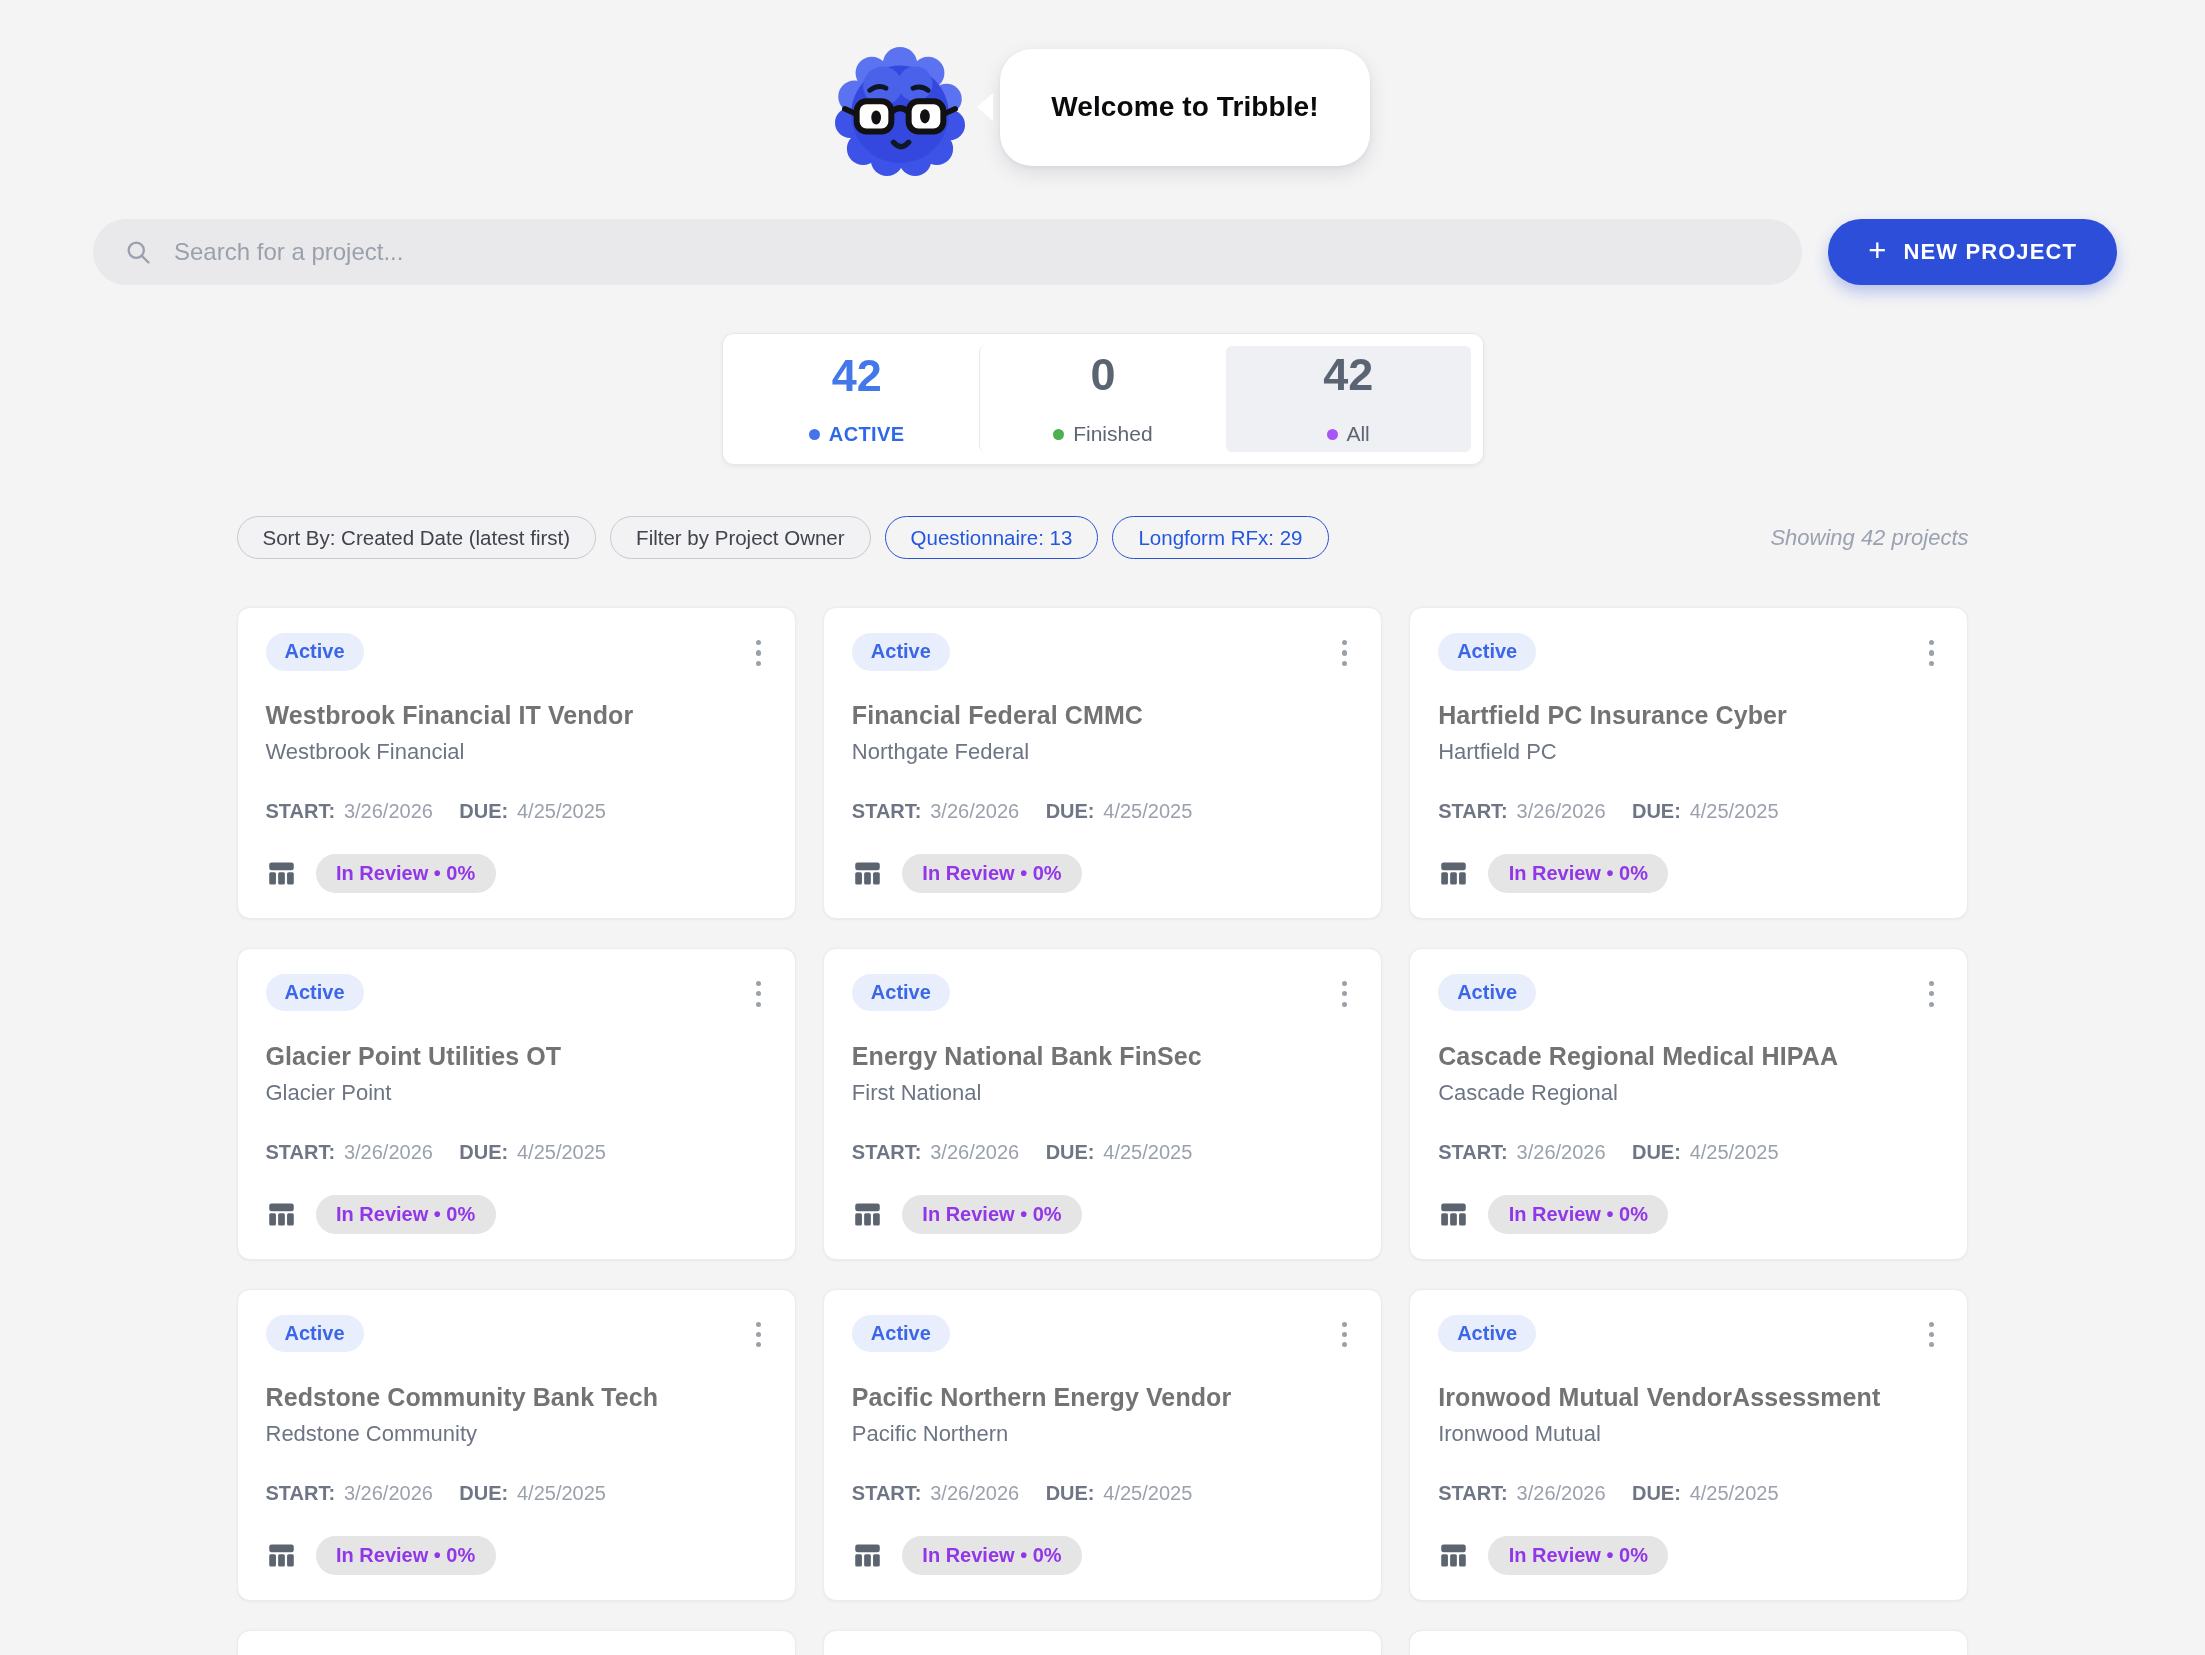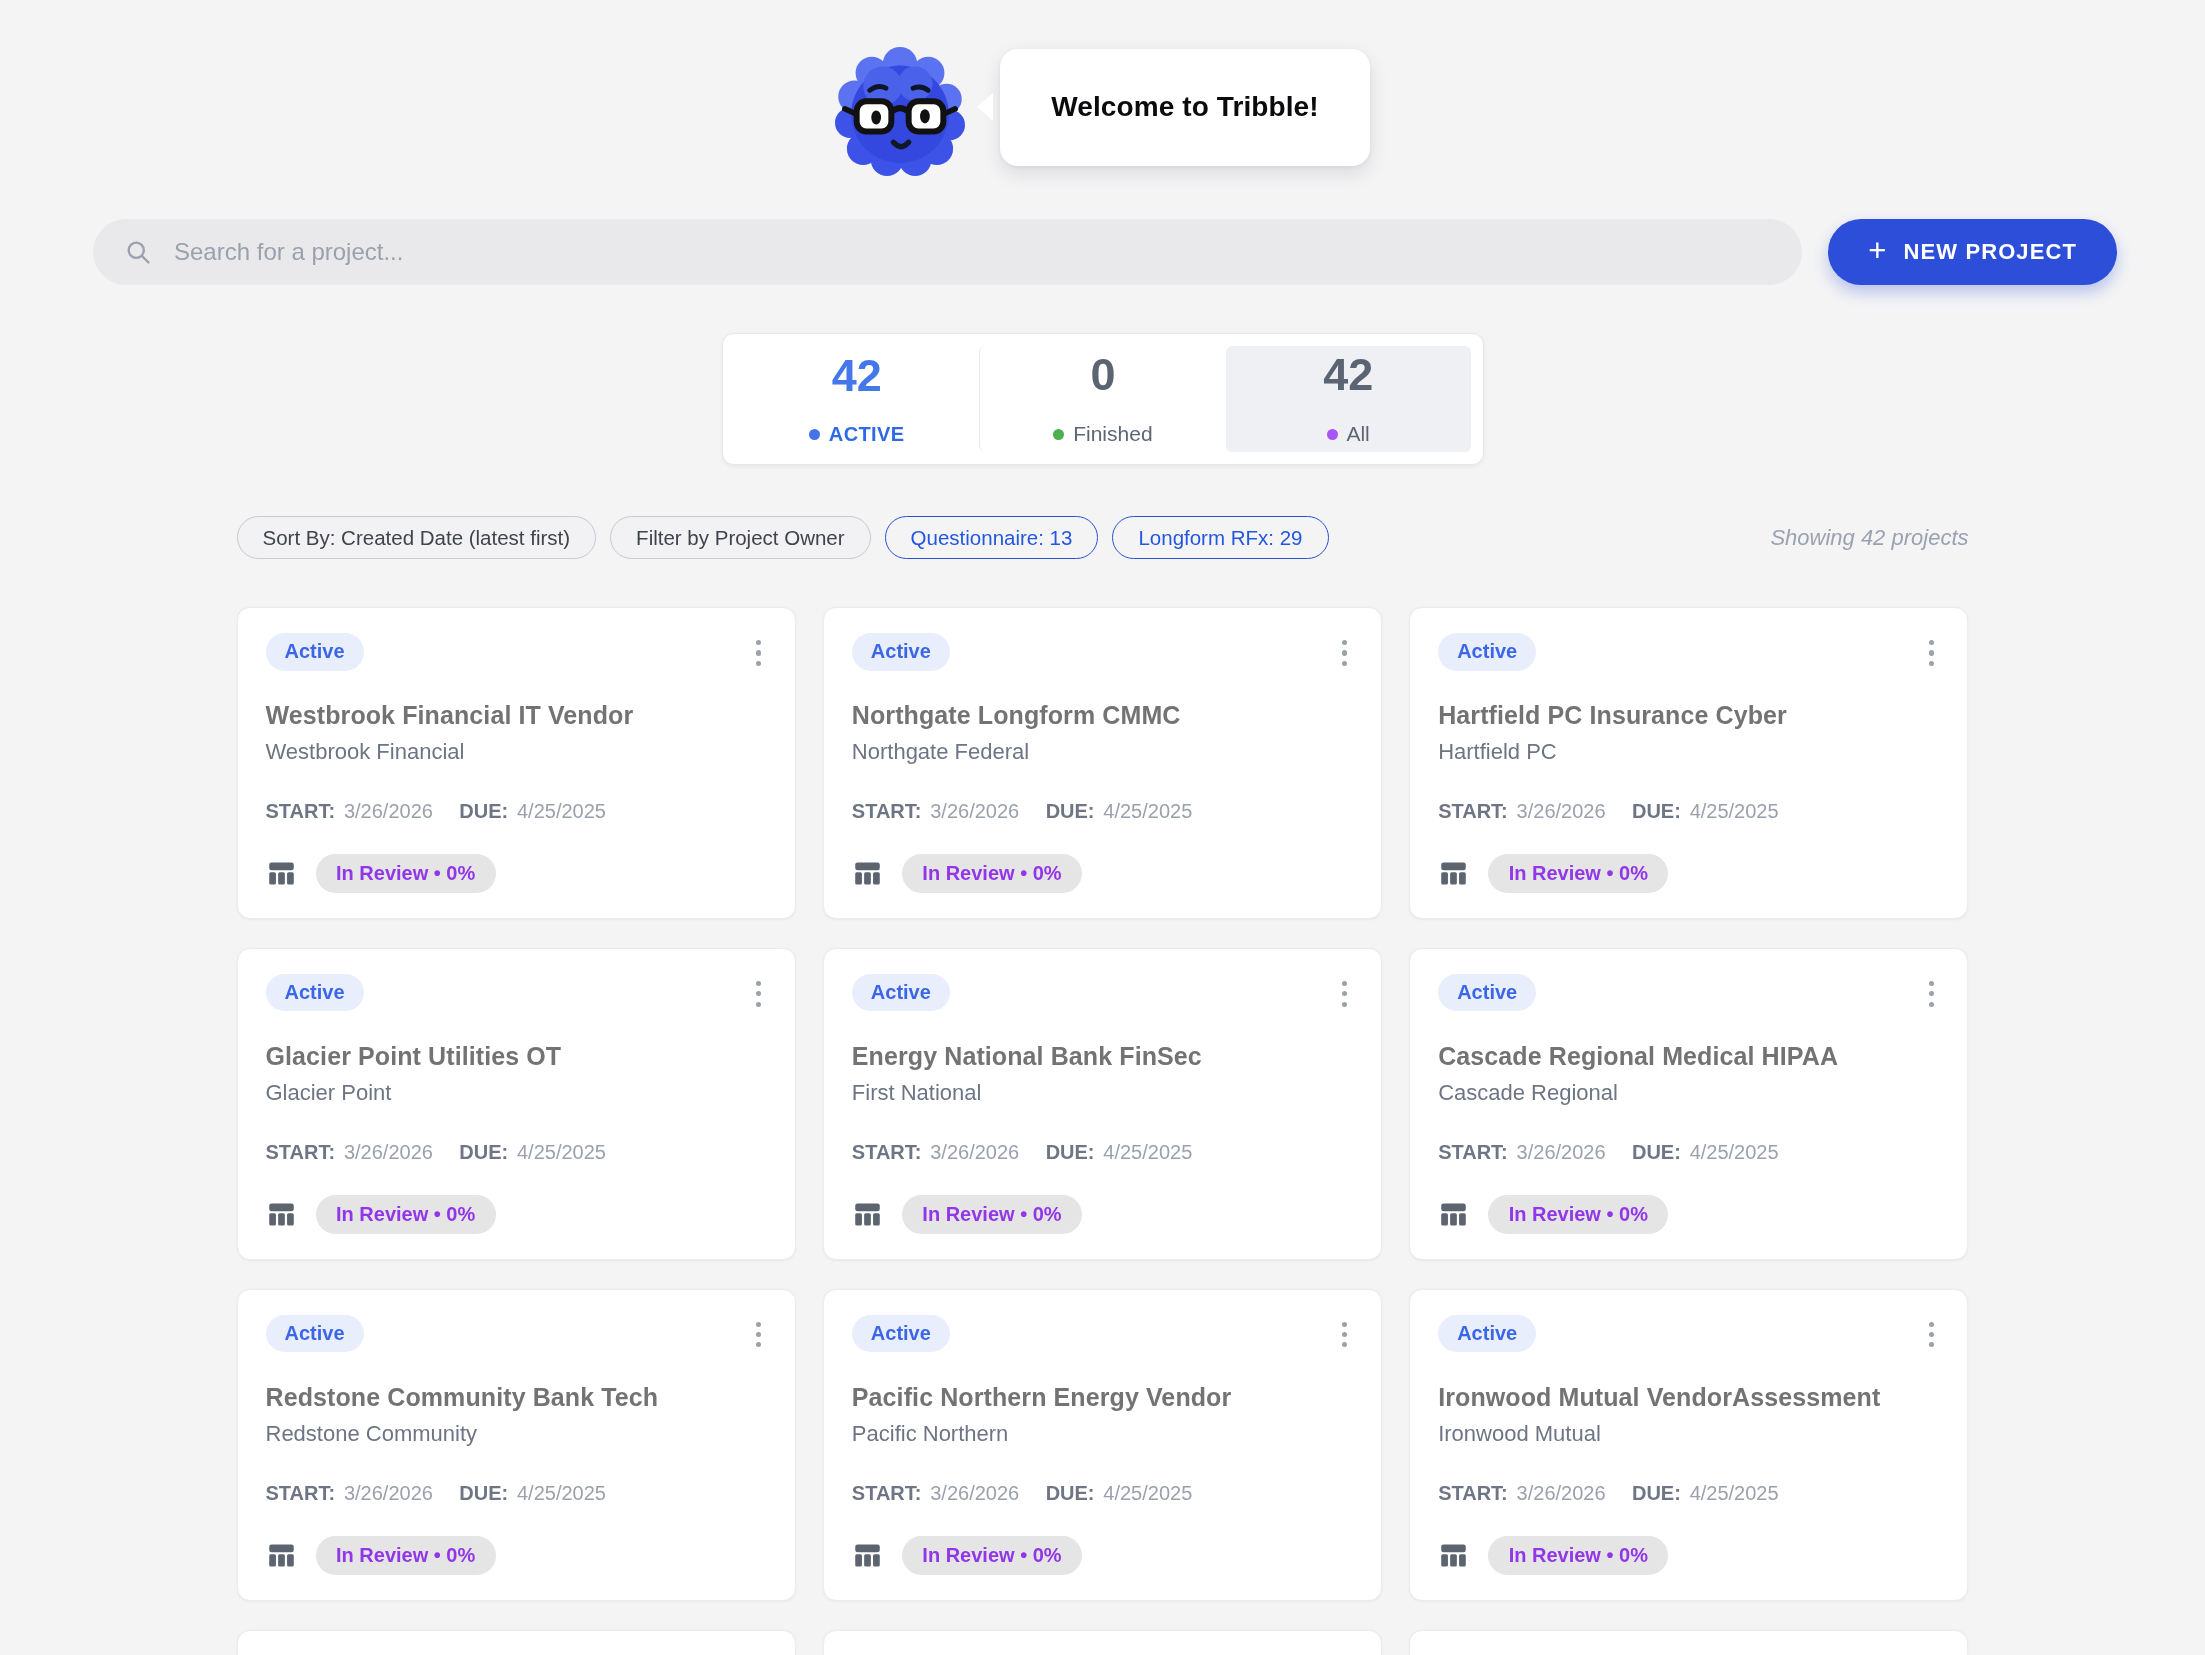--- a/index.html
+++ b/index.html
@@ -7,21 +7,21 @@
   body {
     background:#f4f4f5;
     font-family:"Liberation Sans", sans-serif;
     color:#4b5462;
   }
 
   
   .hero { display:flex; justify-content:center; align-items:flex-start; gap:35px; padding-top:43px; height:176px; }
   .mascot { width:130px; height:130px; flex:0 0 auto; margin-top:4.4px; }
   .bubble {
-    position:relative; background:#fff; border-radius:18px; height:117px; margin-top:5.9px;
+    position:relative; background:#fff; border-radius:32px; height:117px; margin-top:5.9px;
     display:flex; align-items:center; padding:0 51px;
     box-shadow:0 7.3px 20.5px rgba(15,23,42,.10), 0 1.5px 4.4px rgba(15,23,42,.05);
   }
   .bubble:before {
     content:""; position:absolute; left:-23.5px; top:50%; transform:translateY(-50%);
     border:14.7px solid transparent; border-right:16px solid #fff; border-left:0;
   }
   .bubble-text { font-size:28px; font-weight:bold; color:#0b0b0e; letter-spacing:0.1px; }
 
   
@@ -224,21 +224,21 @@
 
   <article class="card">
     <div class="card-top">
       <span class="badge">Active</span>
       <span class="kebab">
           <i></i>
           <i></i>
           <i></i>
         </span>
     </div>
-    <h3>Northgate Longform CMMC</h3>
+    <h3>Financial Federal CMMC</h3>
     <div class="subtitle">Northgate Federal</div>
     <div class="meta">
       <span class="lbl">START:</span>
       <span class="val">3/26/2026</span>
       <span class="gap"></span>
       <span class="lbl">DUE:</span>
       <span class="val">4/25/2025</span>
     </div>
     <div class="card-footer">
       <svg width="31" height="31" viewBox="0 0 24 24">

